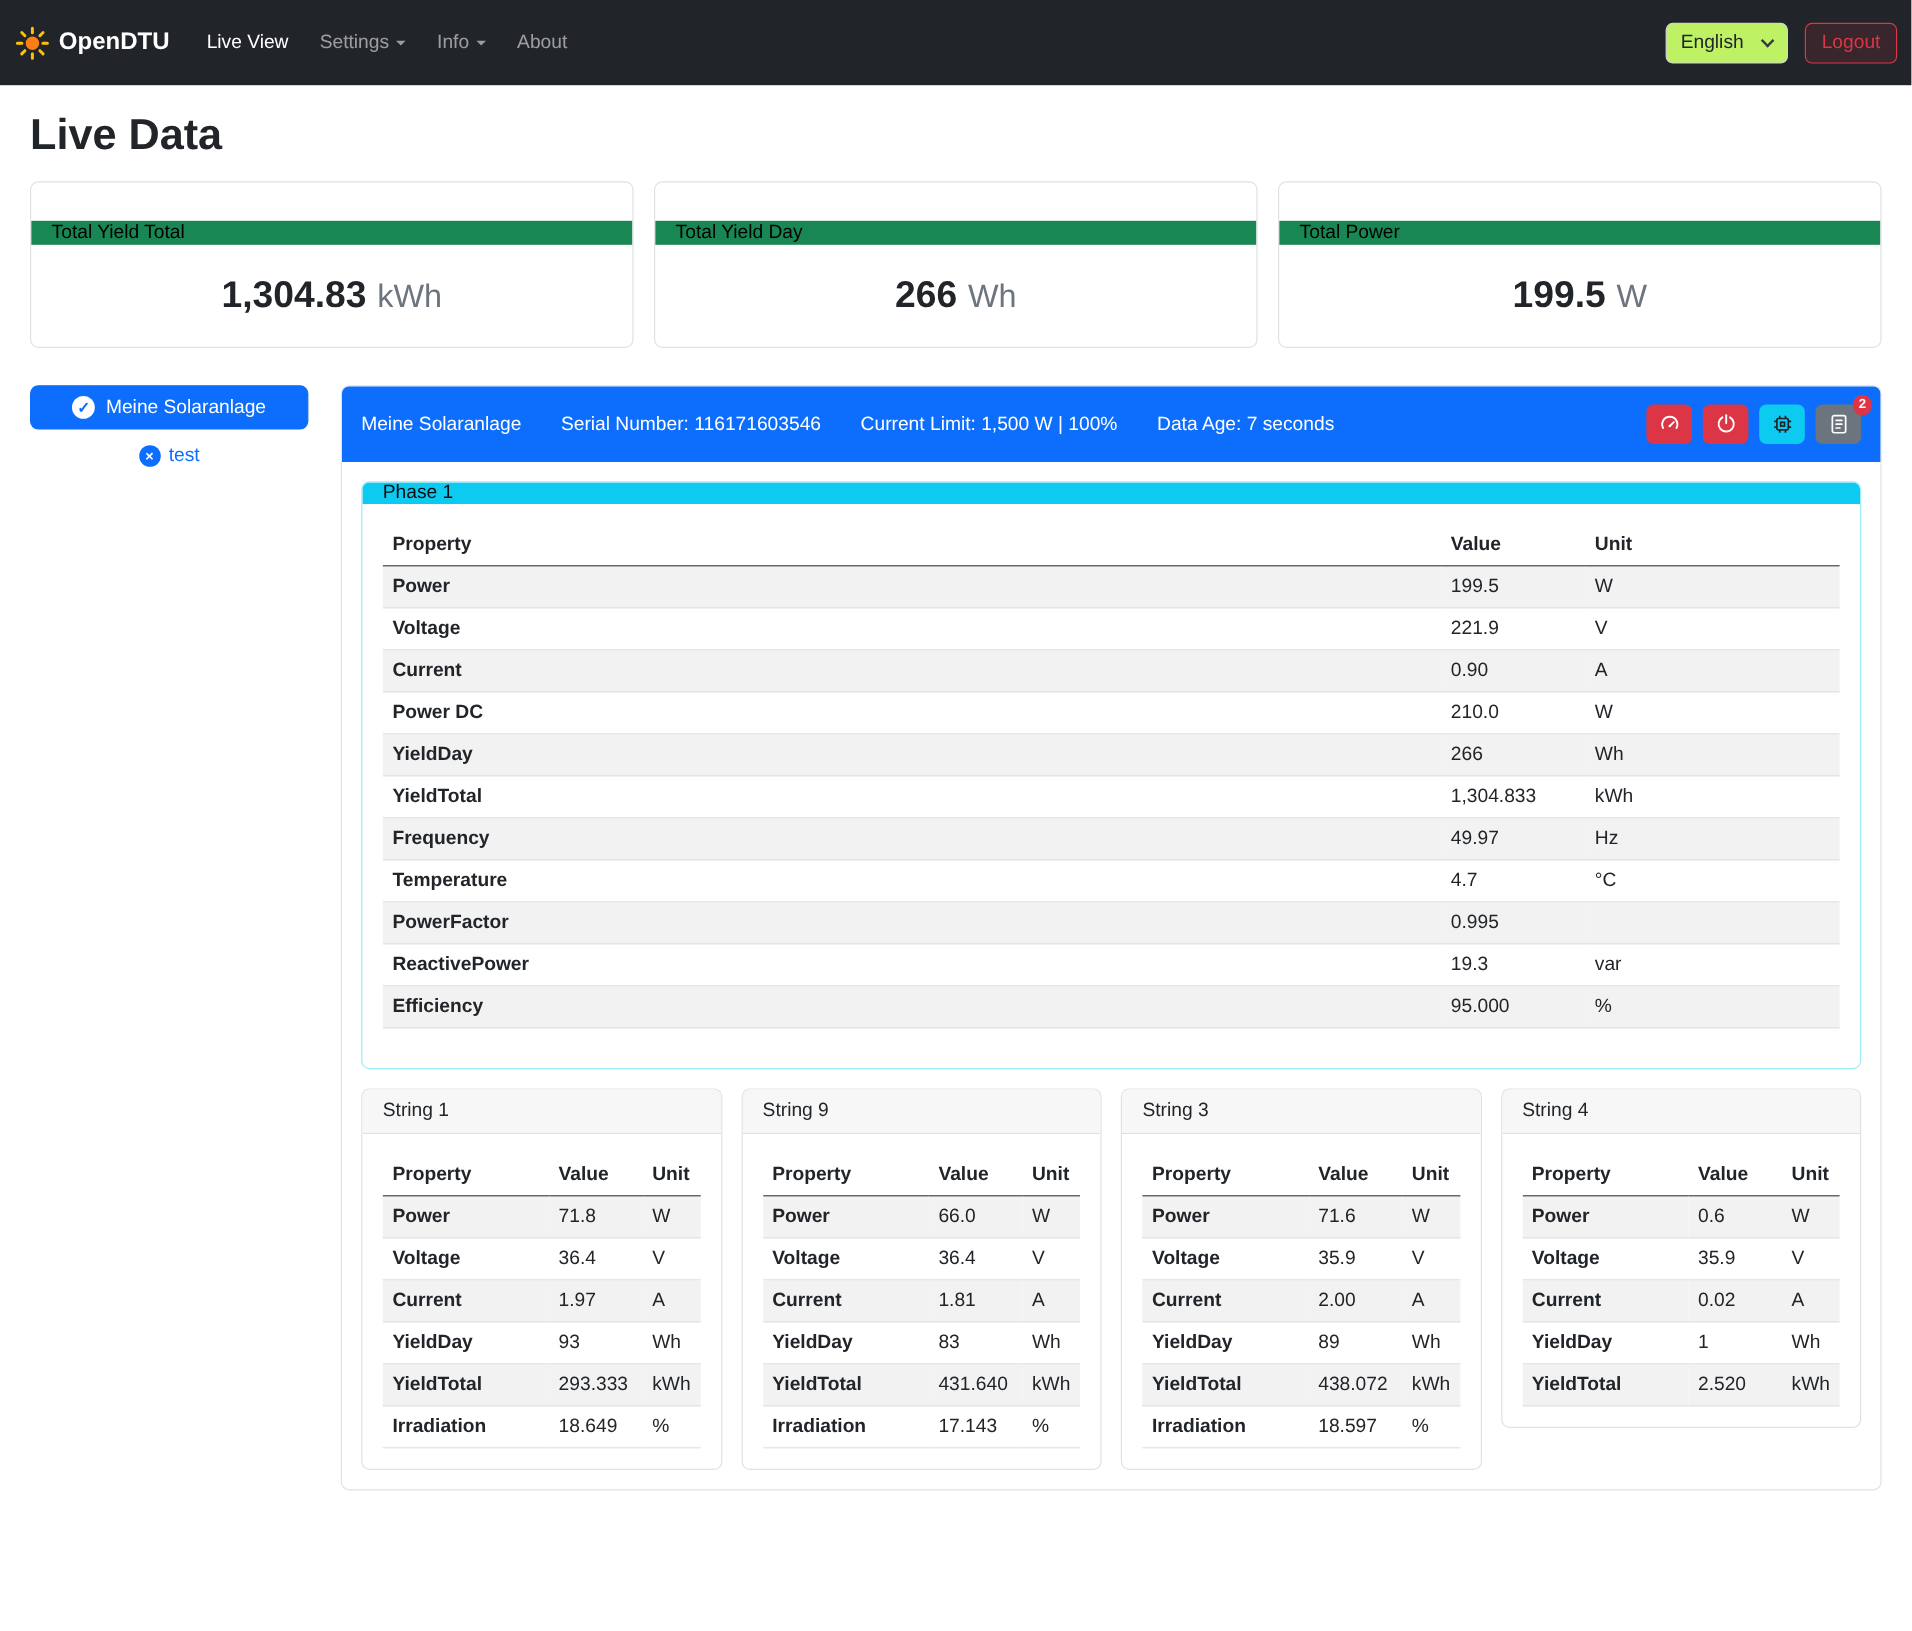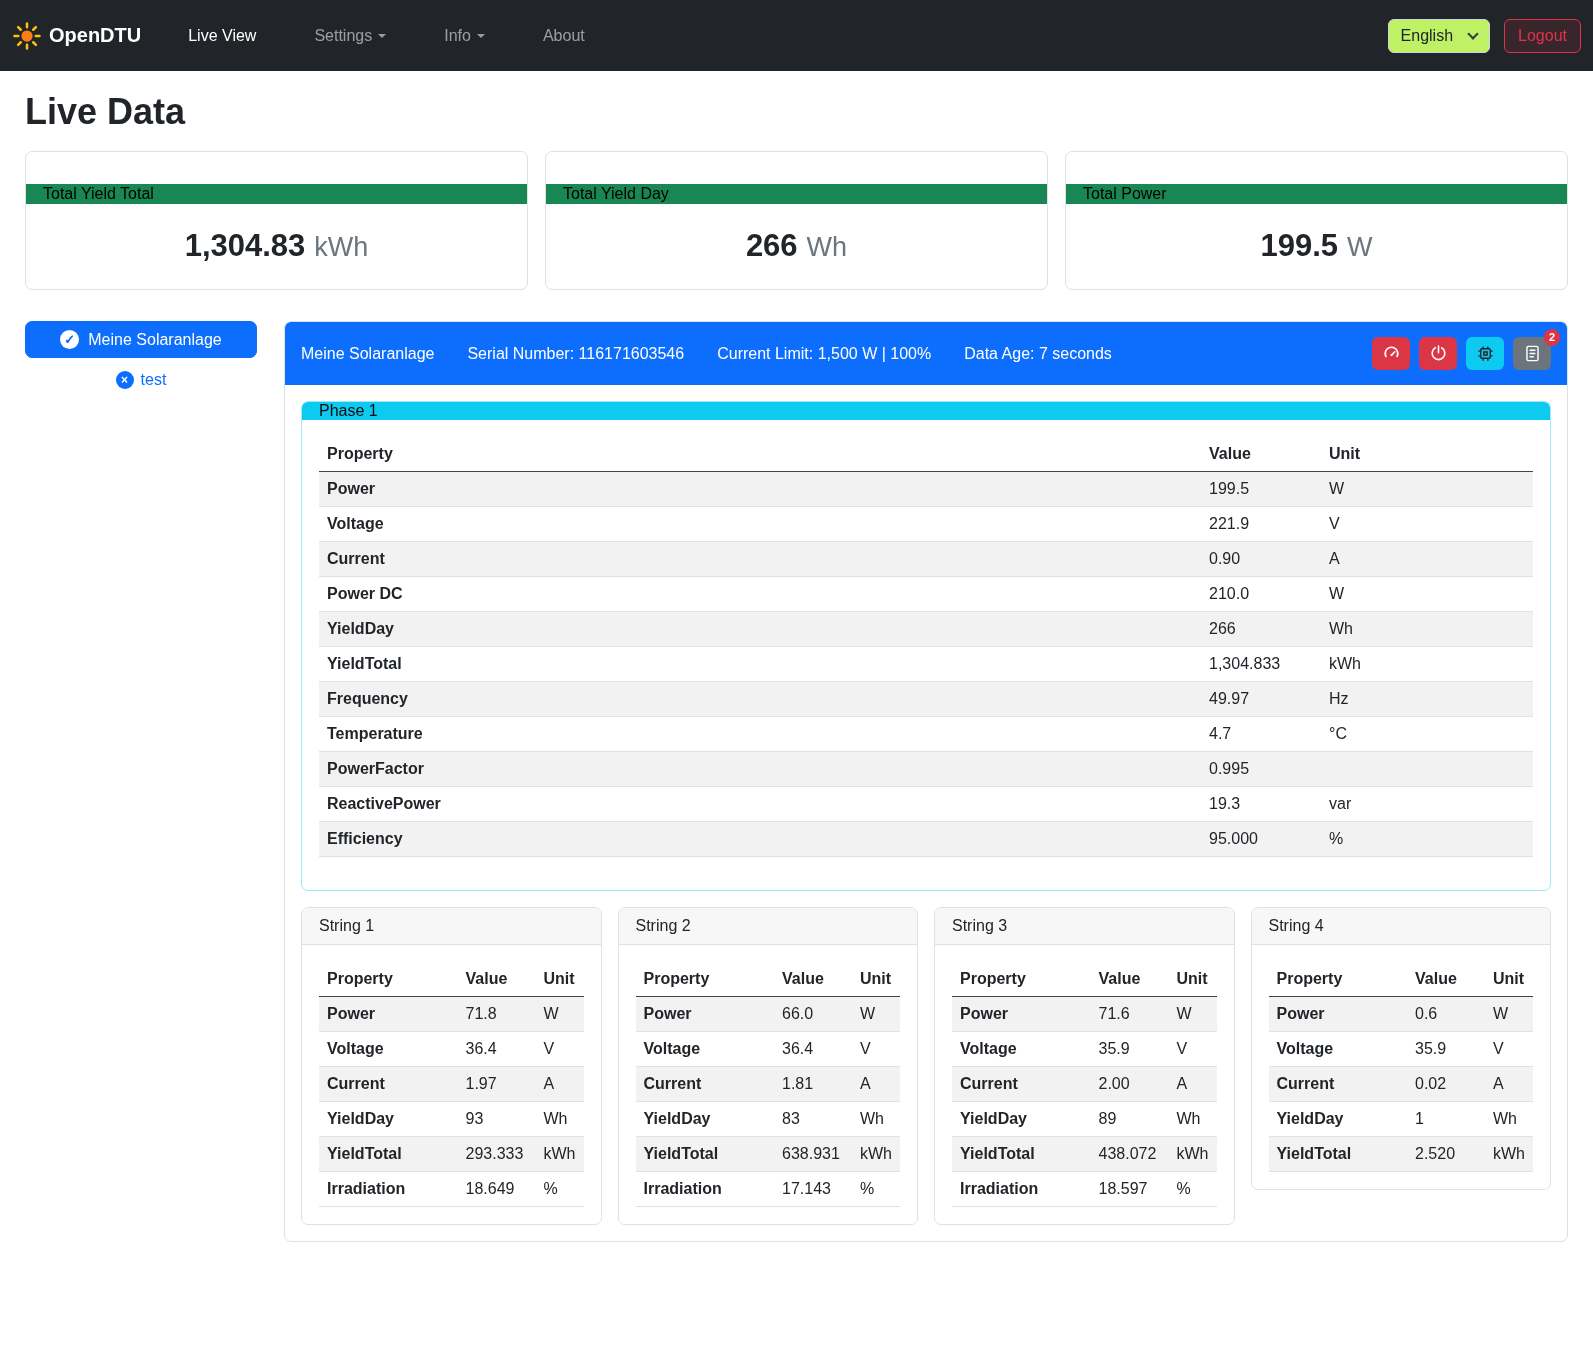--- a/index.html
+++ b/index.html
@@ -9,21 +9,21 @@
     width: 1593px; min-height: 1359px;
     font-family: "Liberation Sans", sans-serif;
     font-size: 16px; color: #212529;
   }
   button { font-family: inherit; font-size: 16px; cursor: pointer; }
 
   
   .navbar { background: #212529; height: 71px; display: flex; align-items: center; padding: 0 12px; }
   .brand { display: flex; align-items: center; gap: 7px; color: #fff; font-size: 20px; font-weight: 700; margin-right: 18px; cursor: pointer; }
   .nav-links { display: flex; align-items: center; }
-  .nav-link { color: rgba(255,255,255,.55); padding: 8px; margin: 0 21px; display: flex; align-items: center; gap: 6px; cursor: pointer; }
+  .nav-link { color: rgba(255,255,255,.55); padding: 8px; margin: 0 5px; display: flex; align-items: center; gap: 6px; cursor: pointer; }
   .nav-link.active { color: #fff; }
   .caret { width: 0; height: 0; border-top: 4px solid; border-left: 4px solid transparent; border-right: 4px solid transparent; display: inline-block; }
   .nav-right { margin-left: auto; display: flex; align-items: center; gap: 14px; }
   .lang-select { background: #bef264; border: 1px solid #ced4da; border-radius: 6px; padding: 7px 12px; color: #212529; display: flex; align-items: center; gap: 16px; cursor: pointer; }
   .chev { width: 8px; height: 8px; border-right: 2px solid #343a40; border-bottom: 2px solid #343a40; transform: rotate(45deg); margin-top: -4px; }
   .logout-btn { background: rgba(220,53,69,.12); border: 1px solid #dc3545; color: #dc3545; border-radius: 6px; padding: 7px 13px; }
 
   
   .container { padding: 0 25px; }
   h1 { font-size: 36px; font-weight: 700; margin: 20px 0 18px; }
@@ -298,21 +298,21 @@
                     <tr>
                       <th>Irradiation</th>
                       <td class="val">18.649</td>
                       <td class="unit">%</td>
                     </tr>
                   </tbody>
               </table>
             </div>
           </div>
           <div class="string-card">
-            <div class="string-header">String 2</div>
+            <div class="string-header">String 9</div>
             <div class="string-body">
               <table class="string-table">
                 <thead>
                   <tr>
                     <th>Property</th>
                     <th class="val">Value</th>
                     <th class="unit">Unit</th>
                   </tr>
                 </thead>
                 <tbody>
@@ -331,21 +331,21 @@
                       <td class="val">1.81</td>
                       <td class="unit">A</td>
                     </tr>
                     <tr>
                       <th>YieldDay</th>
                       <td class="val">83</td>
                       <td class="unit">Wh</td>
                     </tr>
                     <tr>
                       <th>YieldTotal</th>
-                      <td class="val">638.931</td>
+                      <td class="val">431.640</td>
                       <td class="unit">kWh</td>
                     </tr>
                     <tr>
                       <th>Irradiation</th>
                       <td class="val">17.143</td>
                       <td class="unit">%</td>
                     </tr>
                   </tbody>
               </table>
             </div>

